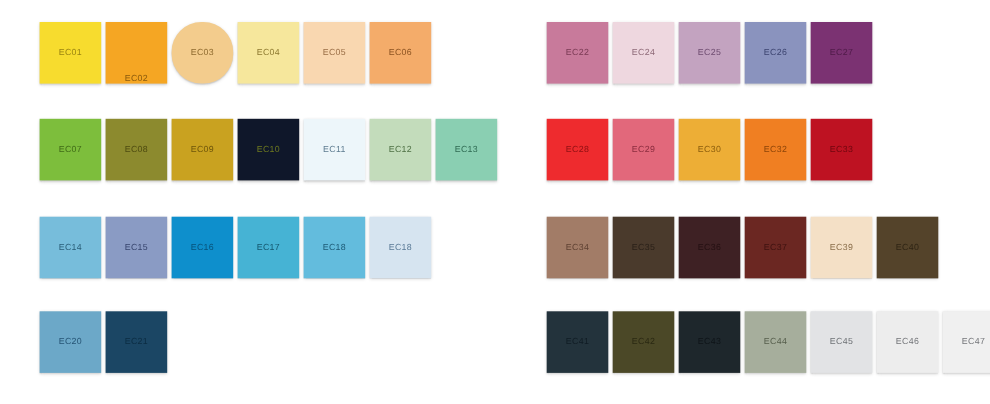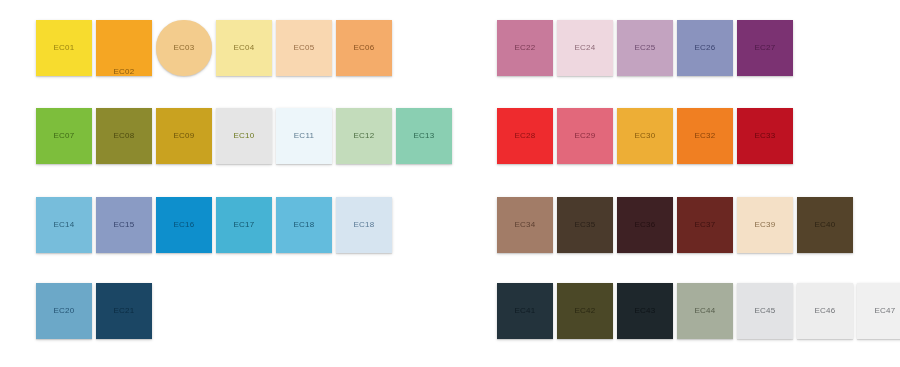--- a/index.html
+++ b/index.html
@@ -93,21 +93,21 @@
       <div class="swatch-row row-y1">
         <div class="swatch" title="EC07" style="background-color: rgb(125, 190, 60);">
           <span class="swatch-label" style="color: rgb(63, 106, 22);">EC07</span>
         </div>
         <div class="swatch" title="EC08" style="background-color: rgb(140, 138, 46);">
           <span class="swatch-label" style="color: rgb(78, 75, 16);">EC08</span>
         </div>
         <div class="swatch" title="EC09" style="background-color: rgb(201, 162, 32);">
           <span class="swatch-label" style="color: rgb(110, 85, 10);">EC09</span>
         </div>
-        <div class="swatch" title="EC10" style="background-color: #e5e5e5;">
+        <div class="swatch" title="EC10" style="background-color: #0f172a;">
           <span class="swatch-label" style="color: rgb(110, 122, 32);">EC10</span>
         </div>
         <div class="swatch" title="EC11" style="background-color: rgb(237, 246, 250);">
           <span class="swatch-label" style="color: rgb(94, 124, 144);">EC11</span>
         </div>
         <div class="swatch" title="EC12" style="background-color: rgb(195, 220, 187);">
           <span class="swatch-label" style="color: rgb(78, 112, 68);">EC12</span>
         </div>
         <div class="swatch" title="EC13" style="background-color: rgb(138, 207, 178);">
           <span class="swatch-label" style="color: rgb(46, 106, 82);">EC13</span>

